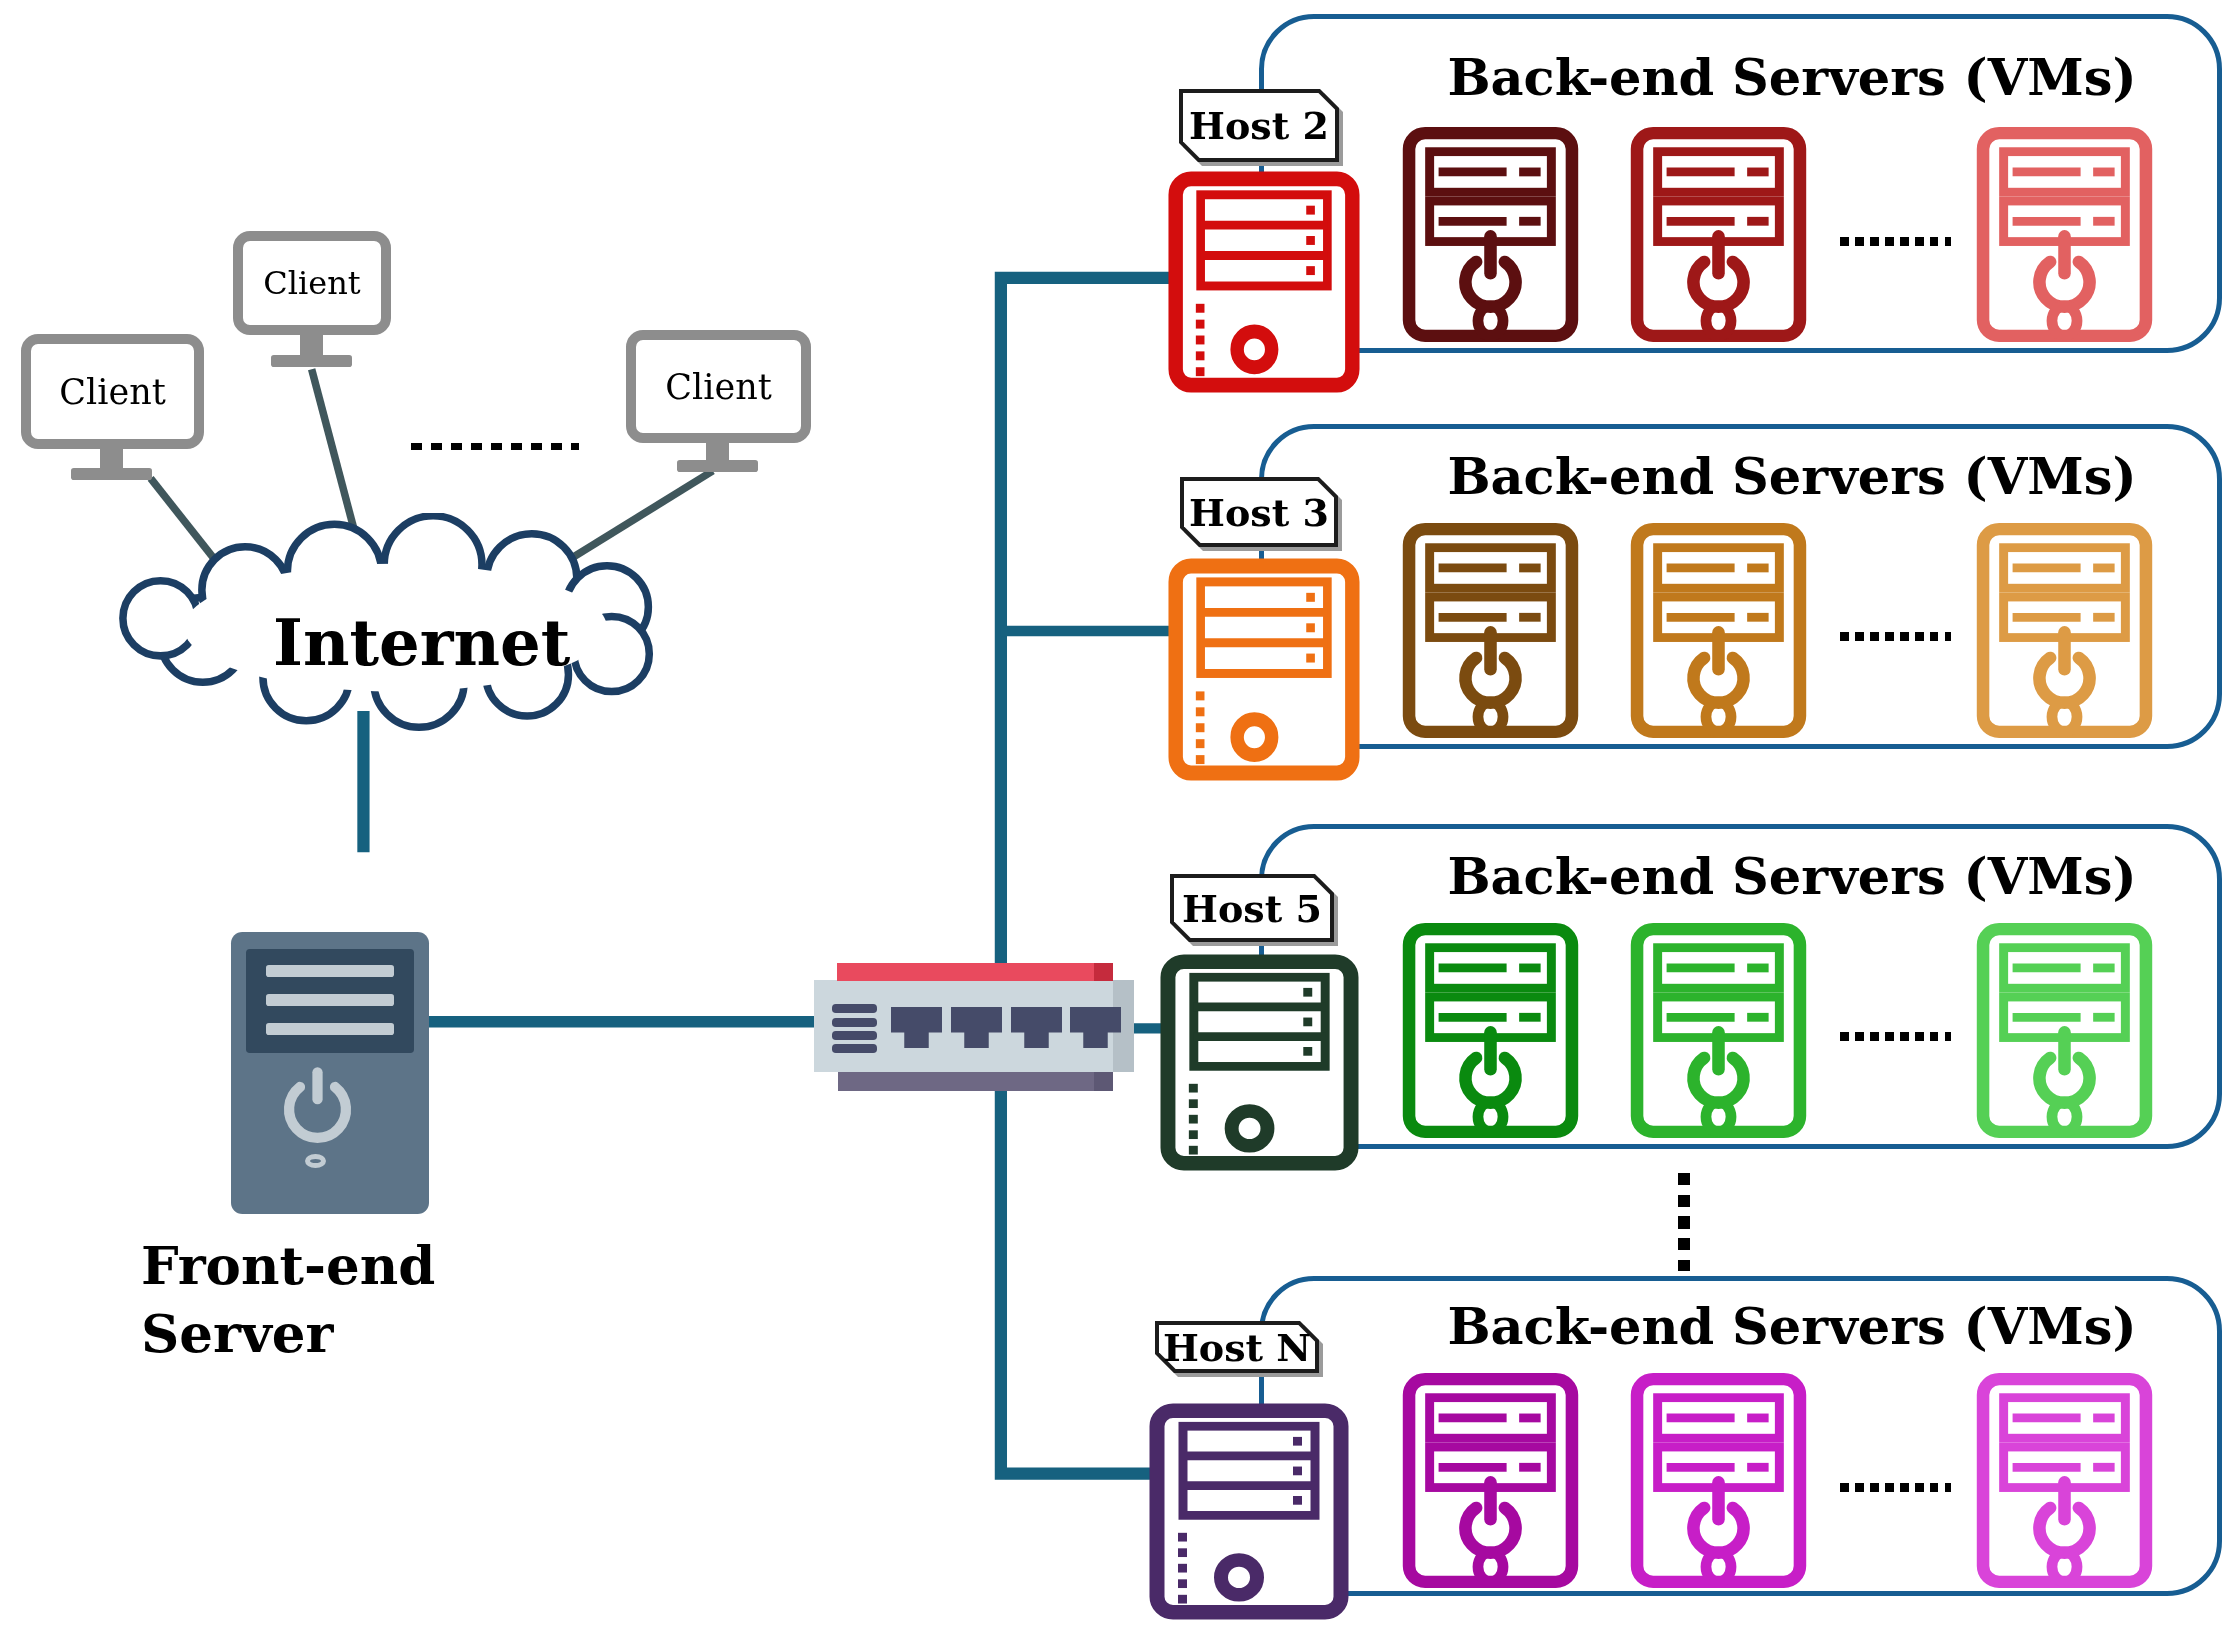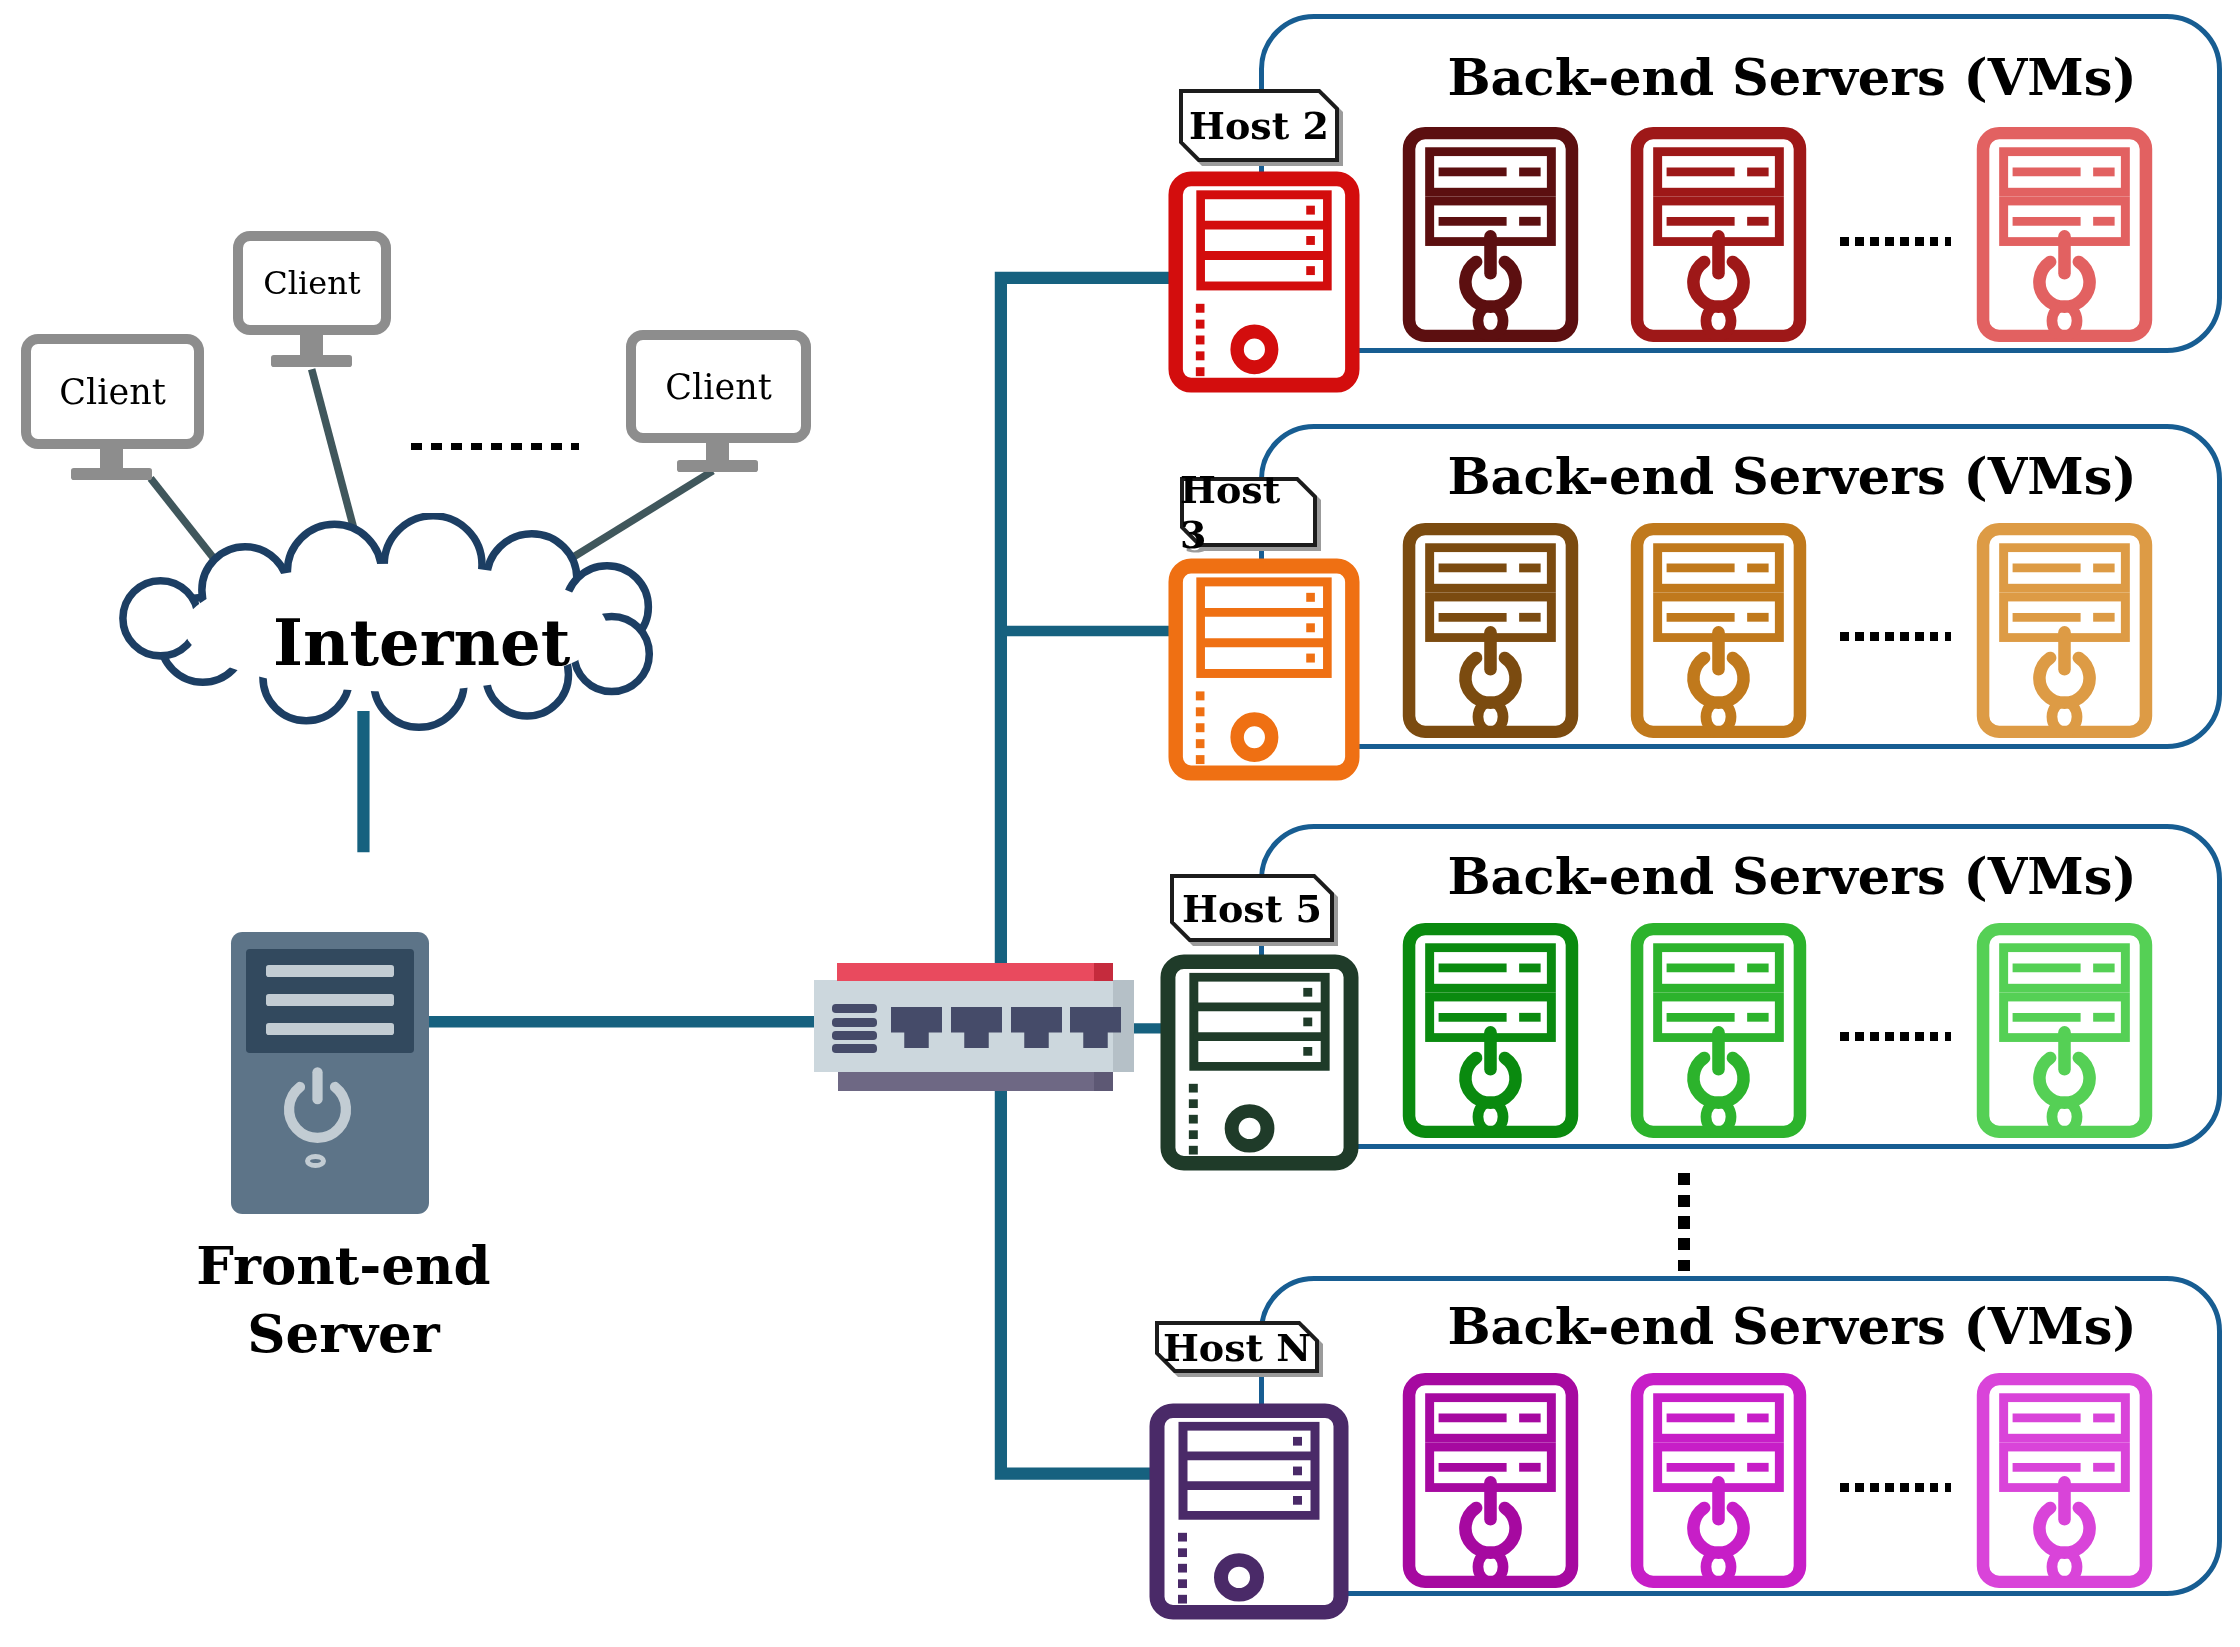--- a/index.html
+++ b/index.html
@@ -26,21 +26,21 @@
   .tag .tag-fill{position:absolute;inset:3.8px;background:#fff;
     clip-path:polygon(0 0,calc(100% - 17px) 0,100% 17px,100% 100%,17px 100%,0 calc(100% - 17px));}
   .tag .tag-label{position:absolute;inset:0;display:flex;align-items:center;justify-content:center;
     font-weight:bold;font-size:38px;color:#000;}
   .tag.big .tag-label{font-size:41px;}
   
   .tower{position:absolute;background:var(--tower,#5d7488);border-radius:11.3px;}
   .tower .panel{position:absolute;left:15px;top:17px;width:168px;height:104px;background:var(--panel,#32495e);border-radius:3.8px;}
   .tower .bar{position:absolute;left:20px;width:128px;height:12.2px;background:var(--light,#c2ccd3);border-radius:2.8px;}
   .tower .oval{position:absolute;left:74px;top:222px;width:21px;height:14px;border:5.6px solid var(--light,#c2ccd3);border-radius:50%;box-sizing:border-box;}
-  .fe-label{position:absolute;text-align:center;font-weight:bold;font-size:53px;line-height:1.28;color:#000;}
+  .fe-label{position:absolute;font-weight:bold;font-size:53px;line-height:1.28;color:#000;}
   
   .switch{position:absolute;width:320px;height:128px;}
   .sw-red{position:absolute;left:22.6px;top:0;width:276px;height:18px;background:var(--swred,#e94a5e);}
   .sw-red-d{position:absolute;left:280px;top:0;width:19px;height:18px;background:var(--swreddark,#c52b3d);}
   .sw-body{position:absolute;left:0;top:17px;width:320px;height:92px;background:var(--swbody,#ccd7dd);}
   .sw-right{position:absolute;left:299px;top:17px;width:21px;height:92px;background:var(--swright,#b5c0c7);}
   .sw-bottom{position:absolute;left:23.5px;top:109px;width:275px;height:19px;background:var(--swbottom,#6e6884);}
   .sw-bottom-d{position:absolute;left:280px;top:109px;width:19px;height:19px;background:#5d5874;}
   .vent{position:absolute;left:18px;width:45px;height:9.4px;background:var(--swport,#454b69);border-radius:3.8px;}
   .port{position:absolute;top:44px;width:51px;height:41px;background:var(--swport,#454b69);
@@ -217,21 +217,21 @@
       <svg class="c-hostn" viewBox="0 0 100 112" preserveAspectRatio="none">
         <use href="#sym-host"></use>
       </svg>
     </div>
 
   <div class="tag" style="left:1179px;top:89px;width:160px;height:73px">
     <div class="tag-border"></div>
       <div class="tag-fill"></div>
     <div class="tag-label">Host 2</div>
   </div>
-  <div class="tag" style="left:1180px;top:477px;width:137px;height:70px">
+  <div class="tag" style="left:1180px;top:477px;width:158px;height:70px">
     <div class="tag-border"></div>
       <div class="tag-fill"></div>
     <div class="tag-label">Host 3</div>
   </div>
   <div class="tag" style="left:1170px;top:874px;width:164px;height:68px">
     <div class="tag-border"></div>
       <div class="tag-fill"></div>
     <div class="tag-label">Host 5</div>
   </div>
   <div class="tag" style="left:1155px;top:1321px;width:164px;height:52px">

